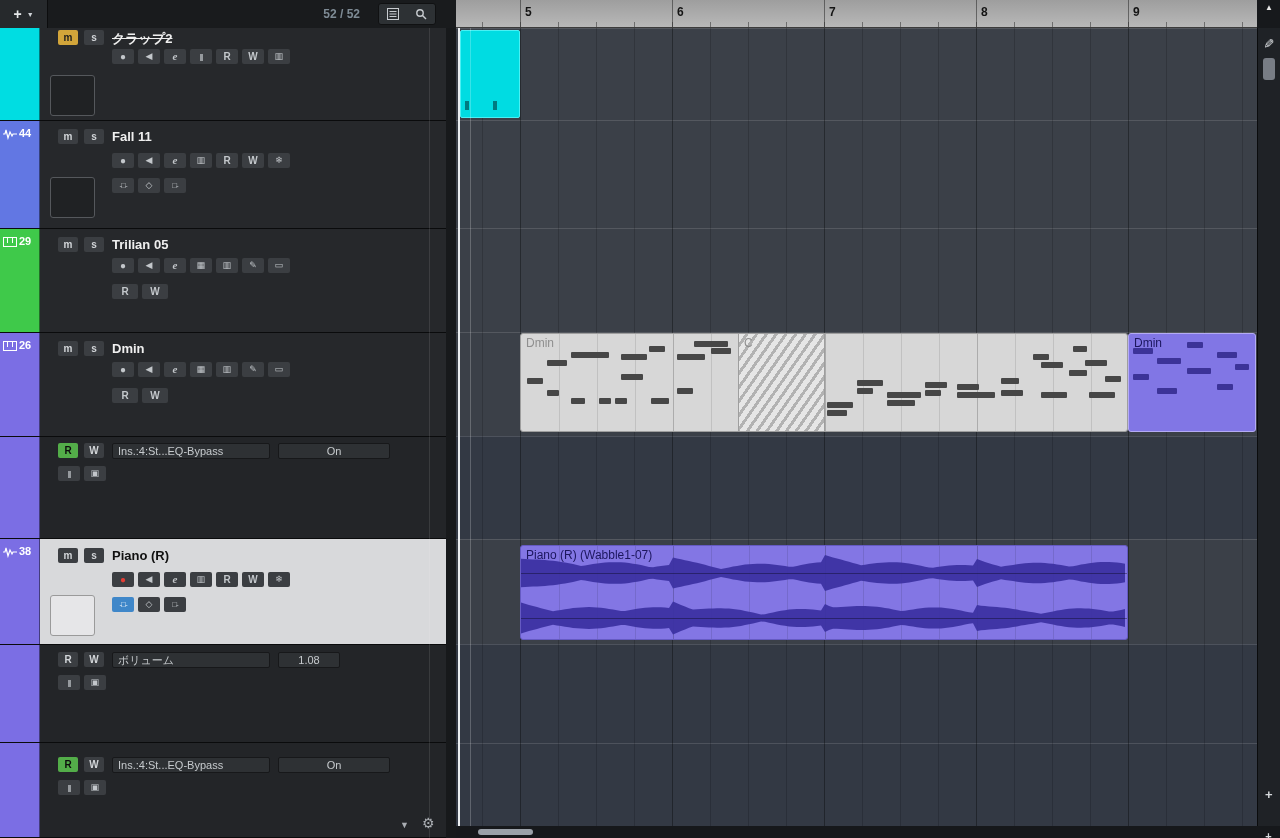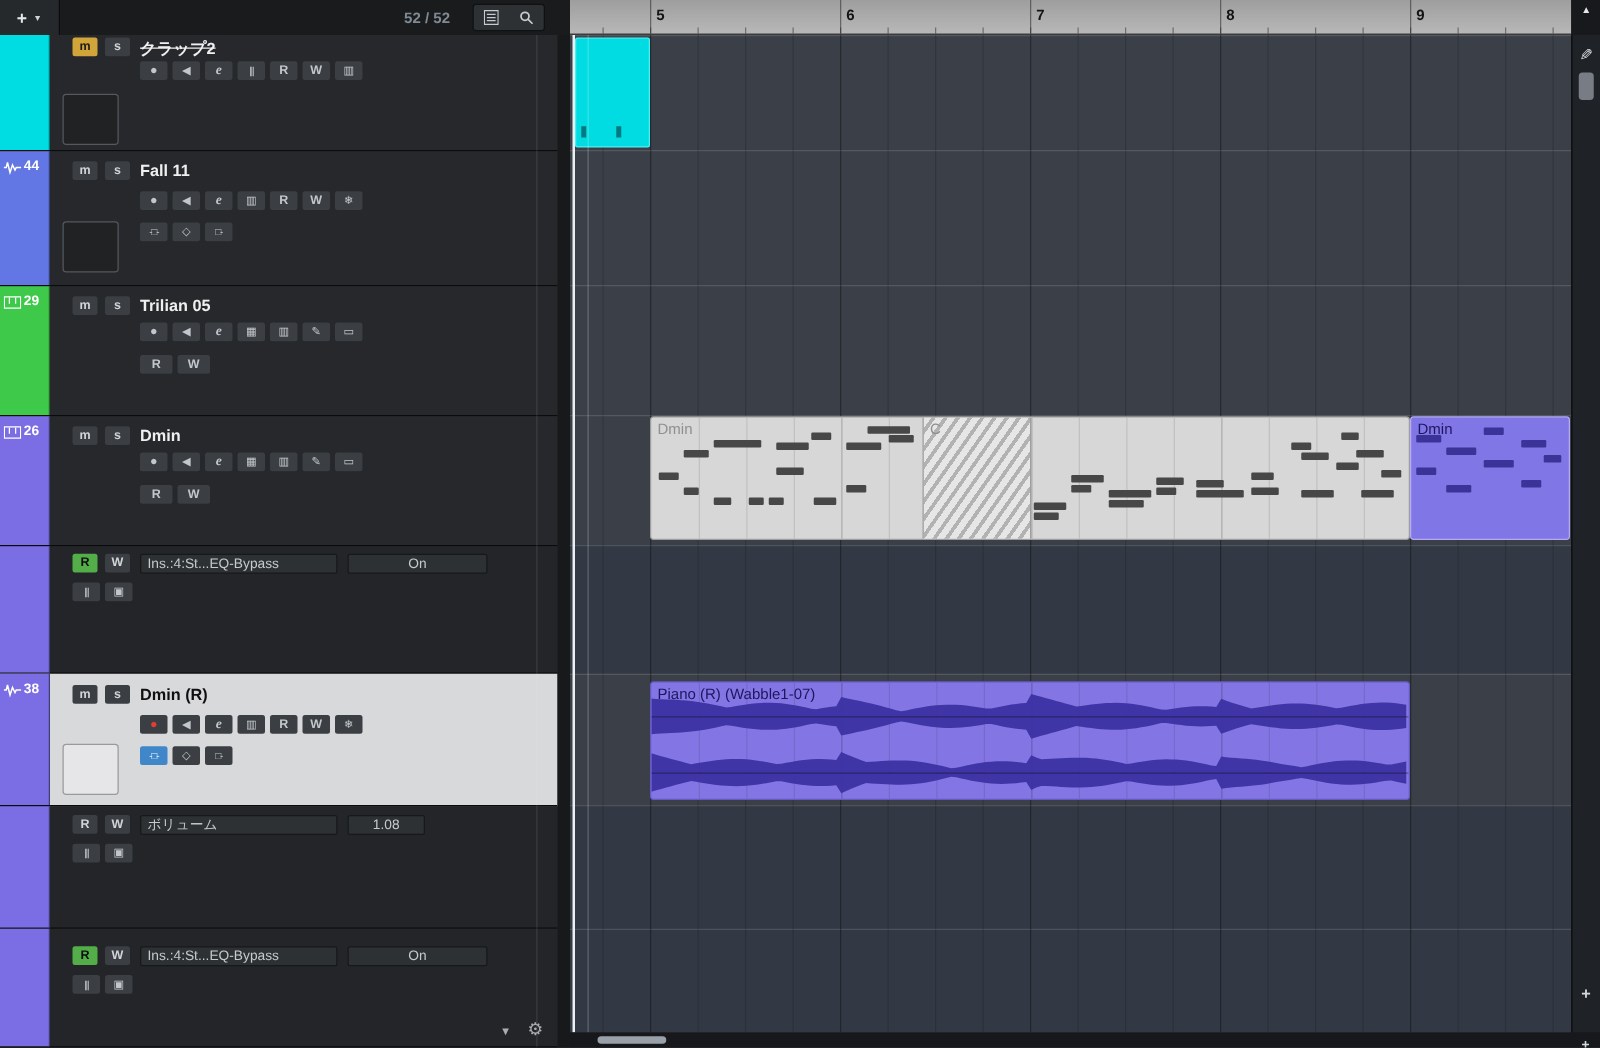--- a/index.html
+++ b/index.html
@@ -267,21 +267,21 @@
 
     <div class="trow sel" style="top:511px;height:106px">
       <div class="strip" style="background:#7b6ee4">
         <span class="ticon"><svg width="14" height="12" viewBox="0 0 14 12">
               <path d="M0 6 L2 6 3 2 5 10 7 4 9 8 10 6 14 6" stroke="#fff" stroke-width="1.2" fill="none"></path>
             </svg></span>
         <span class="tnum">38</span>
       </div>
       <span class="msbtn" style="left:58px;top:9px">m</span>
       <span class="msbtn" style="left:84px;top:9px">s</span>
-      <span class="tname" style="left:112px;top:9px">Dmin (R)</span>
+      <span class="tname" style="left:112px;top:9px">Piano (R)</span>
       <div class="btnrow" style="left:112px;top:33px">
           <span class="tbtn g-rec red">●</span>
           <span class="tbtn ">◀</span>
           <span class="tbtn g-edit">e</span>
           <span class="tbtn ">▥</span>
           <span class="tbtn g-rw">R</span>
           <span class="tbtn g-rw">W</span>
           <span class="tbtn ">❄</span>
         </div>
       <div class="btnrow" style="left:112px;top:58px">

